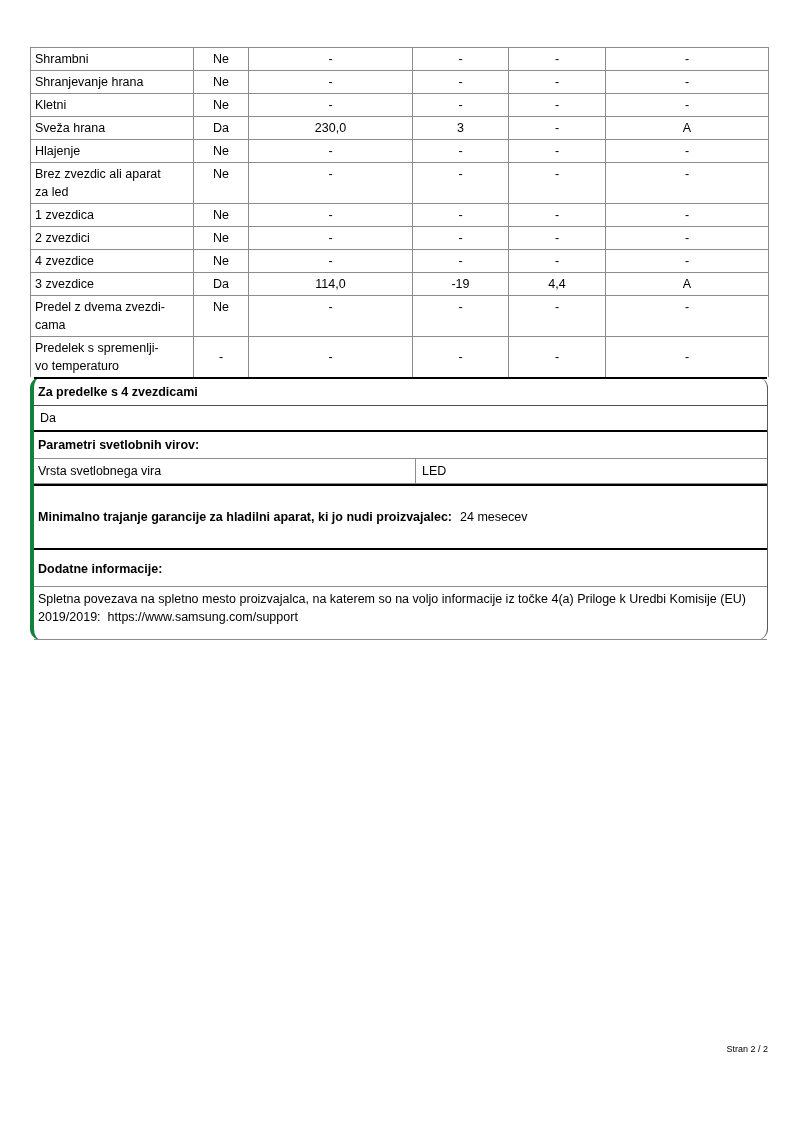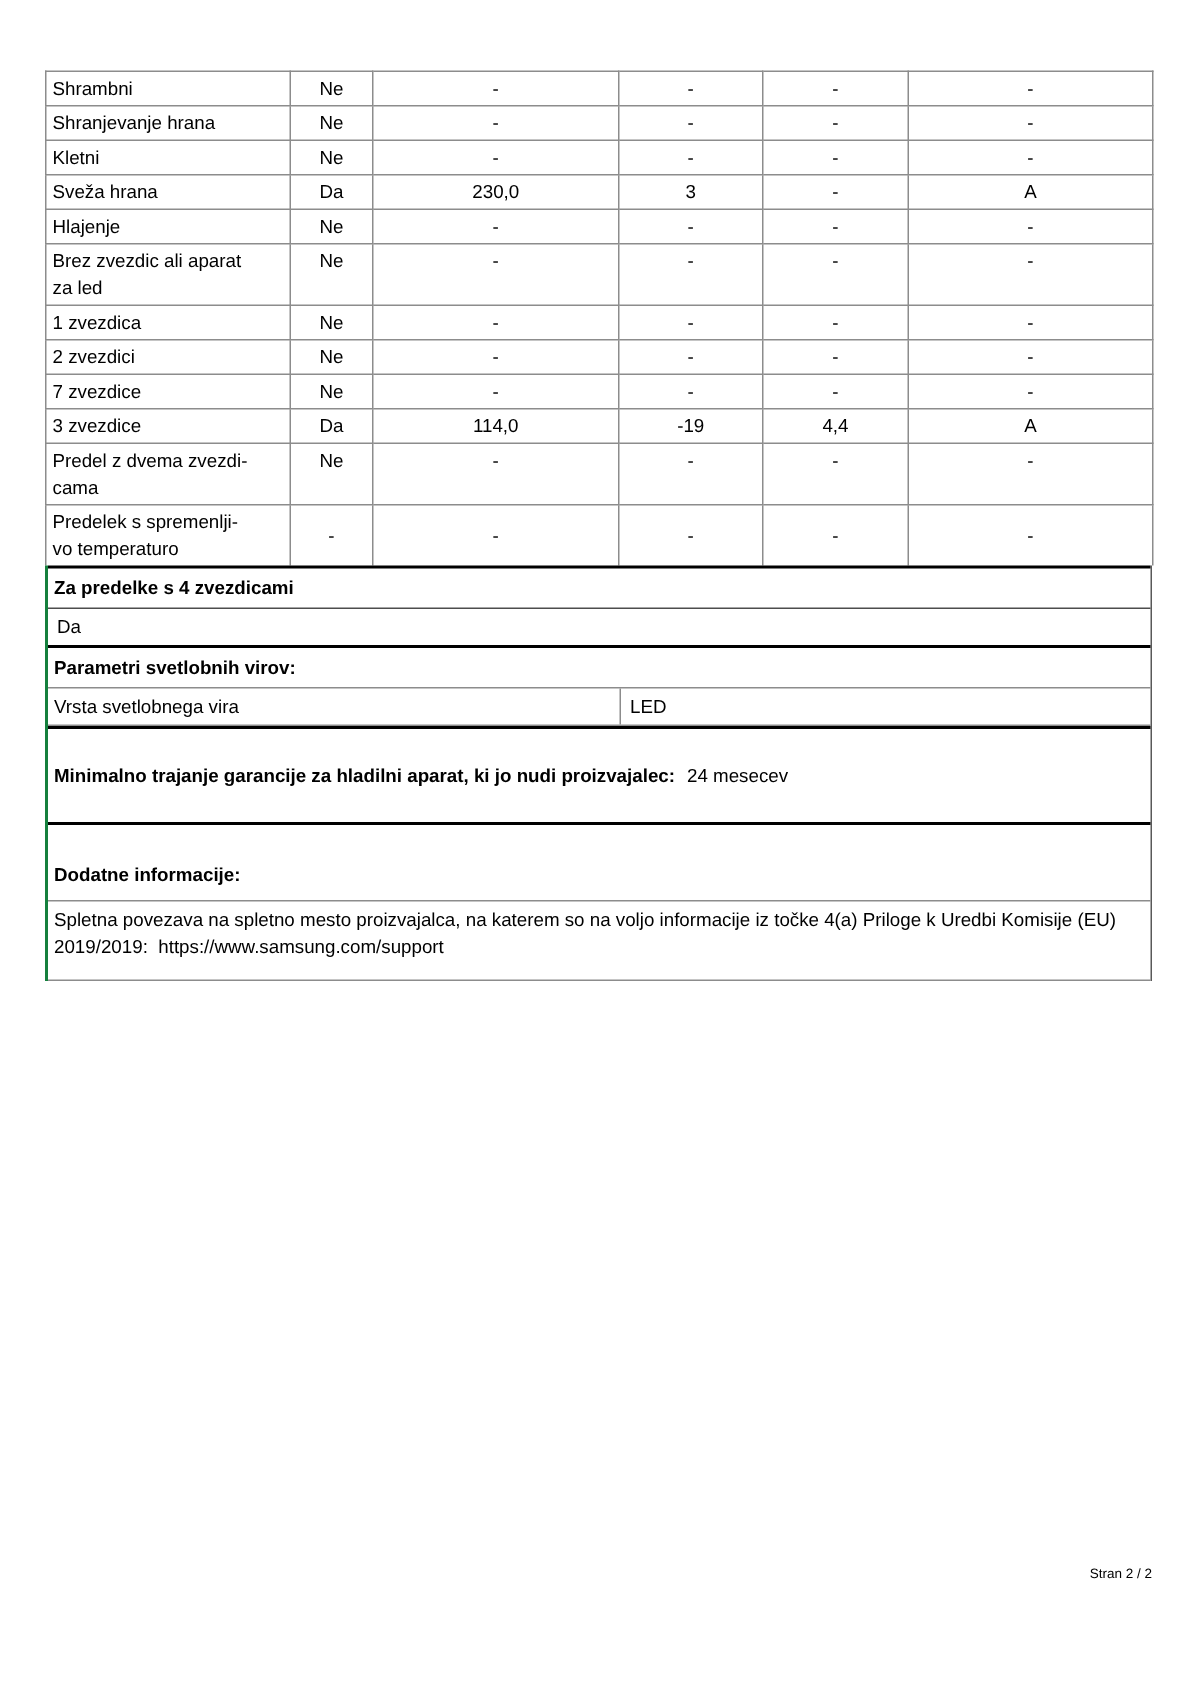--- a/index.html
+++ b/index.html
@@ -38,22 +38,23 @@
     font-size:12.5px;
     line-height:18px;
   }
   table.spec tr:last-child td { border-bottom:none; }
   table.spec td.lbl { text-align:left; white-space:pre-line; }
   table.spec td.ctr { text-align:center; }
   table.spec tr:last-child td.ctr { vertical-align:middle; }
 
   
   .sections {
-    border-left:2px solid #15803d;
+    border-left:4px solid #15803d;
     border-right:1px solid #595959;
+    border-radius:11px;
   }
   .row { border-bottom:1px solid #8c8c8c; }
   .hdr {
     font-weight:bold;
     padding:4px 4px;
   }
   .bt2 { border-top:2px solid #000000; }
   .bb2 { border-bottom:2px solid #000000; }
   .bb-dark { border-bottom:1px solid #4d4d4d; }
   .bb-none { border-bottom:none; }
@@ -64,21 +65,21 @@
     padding:3px 4px;
     border-right:1px solid #8c8c8c;
   }
   .kv .v {
     flex:1;
     padding:3px 6px;
   }
   .inline-row { padding:22px 4px; }
   .inline-row .blabel { font-weight:bold; }
   .inline-row .bvalue { margin-left:8px; }
-  .hdr-tall { padding:24px 4px 8px; }
+  .hdr-tall { padding:10px 4px 8px; }
   .note {
     padding:3px 4px 13px;
     white-space:pre-wrap;
   }
 
   
   .footer {
     position:absolute;
     top:1044px;
     right:26px;
@@ -173,21 +174,21 @@
           <tr>
             <td class="lbl">2 zvezdici</td>
             <td class="ctr">Ne</td>
             <td class="ctr">-</td>
             <td class="ctr">-</td>
             <td class="ctr">-</td>
             <td class="ctr">-</td>
           </tr>
 
           <tr>
-            <td class="lbl">7 zvezdice</td>
+            <td class="lbl">4 zvezdice</td>
             <td class="ctr">Ne</td>
             <td class="ctr">-</td>
             <td class="ctr">-</td>
             <td class="ctr">-</td>
             <td class="ctr">-</td>
           </tr>
 
           <tr>
             <td class="lbl">3 zvezdice</td>
             <td class="ctr">Da</td>

